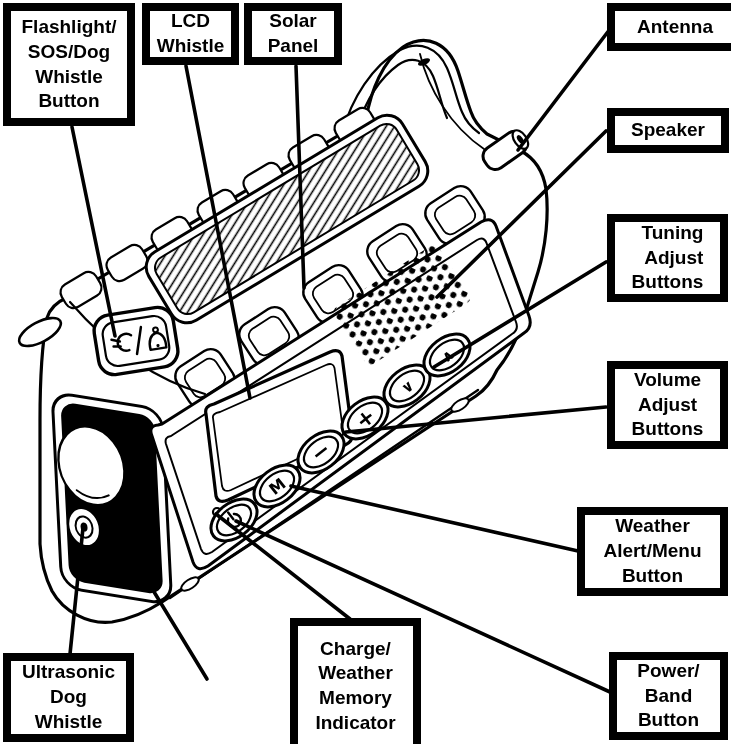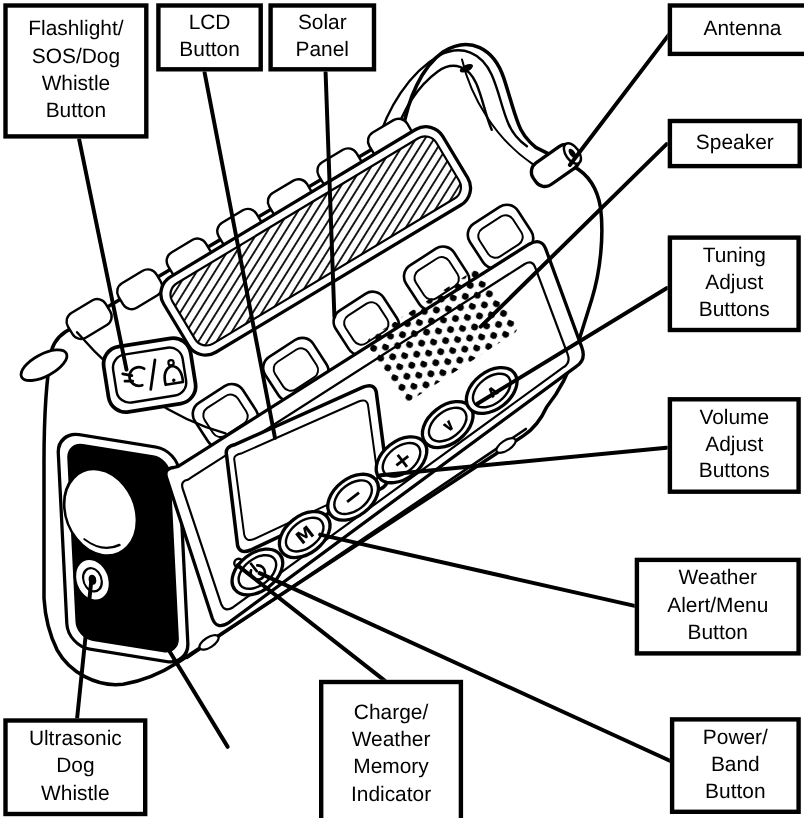--- a/index.html
+++ b/index.html
@@ -1,21 +1,21 @@
 <!DOCTYPE html>
 <html><head>
 <meta charset="utf-8">
 <style>
   html,body{margin:0;padding:0;background:#fff;}
   .stage{position:relative;width:731px;height:744px;background:#fff;overflow:hidden;
          font-family:"Liberation Sans", sans-serif;}
   .art{position:absolute;left:0;top:0;}
-  .label{position:absolute;box-sizing:border-box;border:4px solid #000000;background:#fff;
+  .label{position:absolute;box-sizing:border-box;border:8px solid #000000;background:#fff;
          display:flex;align-items:center;justify-content:center;text-align:center;
-         font-weight:normal;font-size:19px;line-height:1.3;color:#000;
+         font-weight:bold;font-size:19px;line-height:1.3;color:#000;
          white-space:pre-line;z-index:3;}
   svg text{font-family:"DejaVu Sans","Liberation Sans",sans-serif;font-weight:bold;fill:#000;}
 </style>
 </head>
 <body>
 
 <div class="stage">
 
   <svg class="art" width="731" height="744" viewBox="0 0 731 744">
     <defs>
@@ -188,26 +188,26 @@
       <line x1="83" y1="528" x2="70" y2="654"></line>
       <line x1="148" y1="582" x2="207" y2="679"></line>
     </g>
   </svg>
 
   <div class="label" style="left:3px;   top:3px;   width:132px; height:123px;">Flashlight/
 SOS/Dog
 Whistle
 Button</div>
   <div class="label" style="left:142px; top:3px;   width:97px;  height:62px;">LCD
-Button</div>
+Whistle</div>
   <div class="label" style="left:244px; top:3px;   width:98px;  height:62px;">Solar
 Panel</div>
   <div class="label" style="left:607px; top:3px;   width:136px; height:48px;">Antenna</div>
   <div class="label" style="left:607px; top:108px; width:122px; height:45px;">Speaker</div>
-  <div class="label" style="left:607px; top:214px; width:121px; height:88px;">Tuning
+  <div class="label" style="left:607px; top:214px; width:121px; height:88px;text-align:right;">Tuning
 Adjust
 Buttons</div>
   <div class="label" style="left:607px; top:361px; width:121px; height:88px;">Volume
 Adjust
 Buttons</div>
   <div class="label" style="left:577px; top:507px; width:151px; height:89px;">Weather
 Alert/Menu
 Button</div>
   <div class="label" style="left:609px; top:652px; width:119px; height:88px;">Power/
 Band

